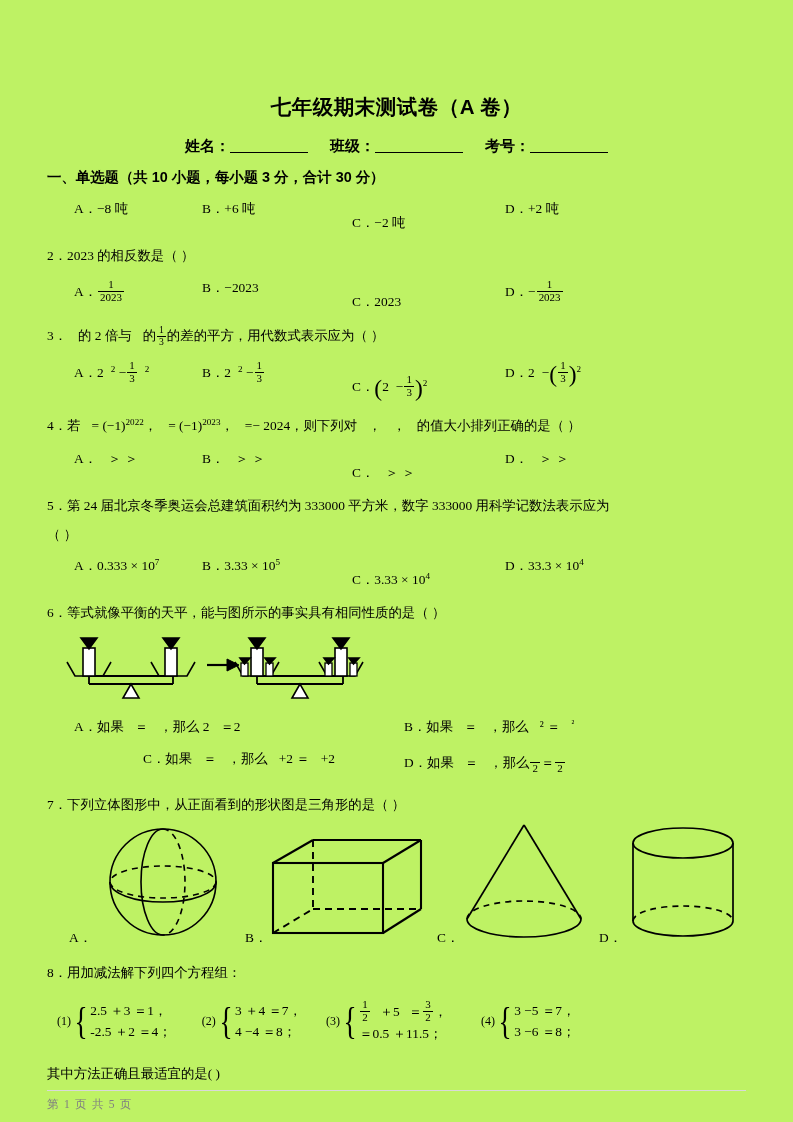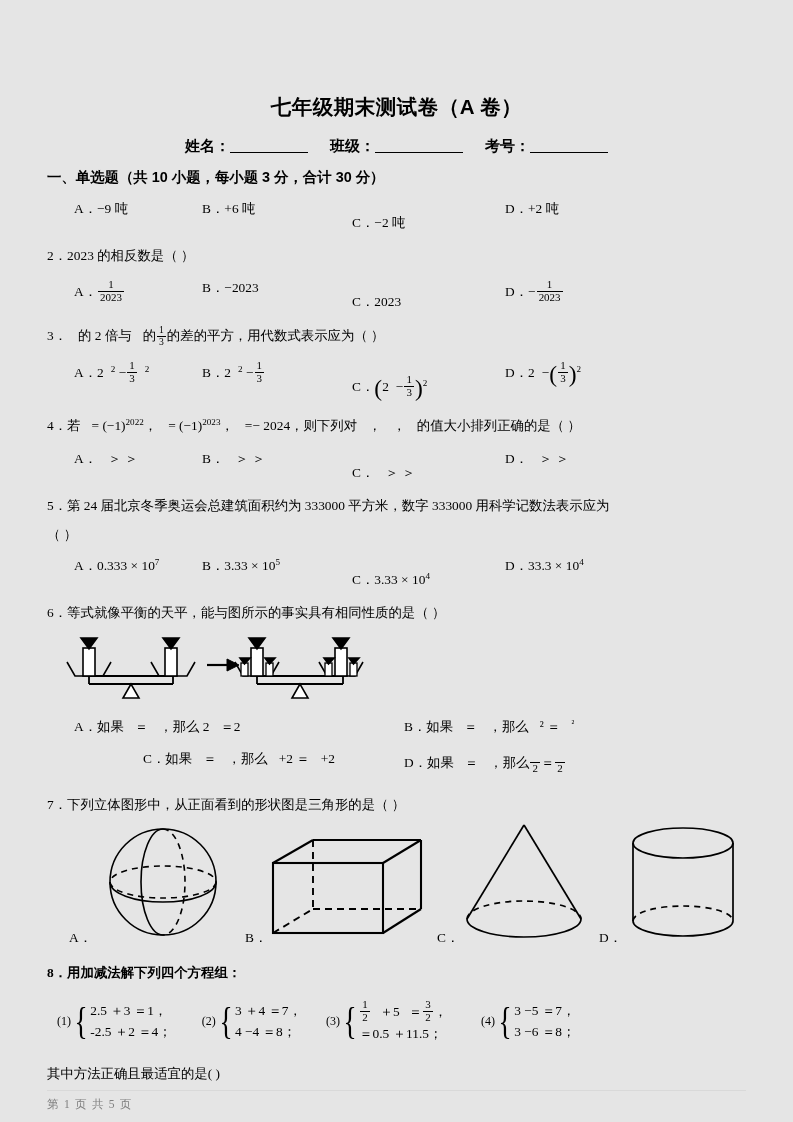--- a/index.html
+++ b/index.html
@@ -9,21 +9,21 @@
   }
   body {
     font-family: "Liberation Serif", "DejaVu Serif", serif;
     color: #000;
   }
   .page {
     position: relative;
     width: 793px;
     height: 1122px;
     margin: 0 auto;
-    background: #e5e5e5;
+    background: #bef264;
     overflow: hidden;
     box-sizing: border-box;
     padding: 0 47px;
   }
 
   
   .doc-title {
     text-align: center;
     font-size: 20.5px;
     font-weight: bold;
@@ -172,21 +172,21 @@
 
   <div class="doc-title">七年级期末测试卷（A 卷）</div>
 
   <div class="id-line">
     <span>姓名：</span><span class="blank b1"></span><span class="id-gap"></span><span>班级：</span><span class="blank b2"></span><span class="id-gap"></span><span>考号：</span><span class="blank b3"></span>
   </div>
 
   <div class="section-head">一、单选题（共 10 小题，每小题 3 分，合计 30 分）</div>
 
   <div class="opts">
-    <span class="opt w1"><span>A．</span><span>−9 吨</span></span>
+    <span class="opt w1"><span>A．</span><span>−8 吨</span></span>
     <span class="opt w2"><span>B．</span><span>+6 吨</span></span>
     <span class="opt w3"><span>C．</span><span>−2 吨</span></span>
     <span class="opt w4"><span>D．</span><span>+2 吨</span></span>
   </div>
 
   <div class="q">
     <span>2．</span><span>2023 的相反数是（ ）</span>
   </div>
   <div class="opts">
     <span class="opt w1"><span>A．</span><span class="frac"><span class="num">1</span><span class="den">2023</span></span></span>
@@ -336,21 +336,21 @@
       <g fill="none" stroke="#000" stroke-width="1.7">
         <ellipse cx="58" cy="18" rx="50" ry="15"></ellipse>
         <line x1="8" y1="18" x2="8" y2="96"></line>
         <line x1="108" y1="18" x2="108" y2="96"></line>
         <path d="M8 96 A 50 15 0 0 0 108 96"></path>
         <path d="M8 96 A 50 15 0 0 1 108 96" stroke-dasharray="6 5"></path>
       </g>
     </svg>
   </div>
 
-  <div class="q" style="font-weight:bold;">
+  <div class="q" style="">
     <span>8．</span><span>用加减法解下列四个方程组：</span>
   </div>
 
   <div class="sys-row">
     <span class="sys">
       <span class="sys-idx">(1)</span>
       <span class="brace">{</span>
       <span class="sys-eqs">
         <span>2.5 ＋3 ＝1，</span><br>
         <span>-2.5 ＋2 ＝4；</span>

